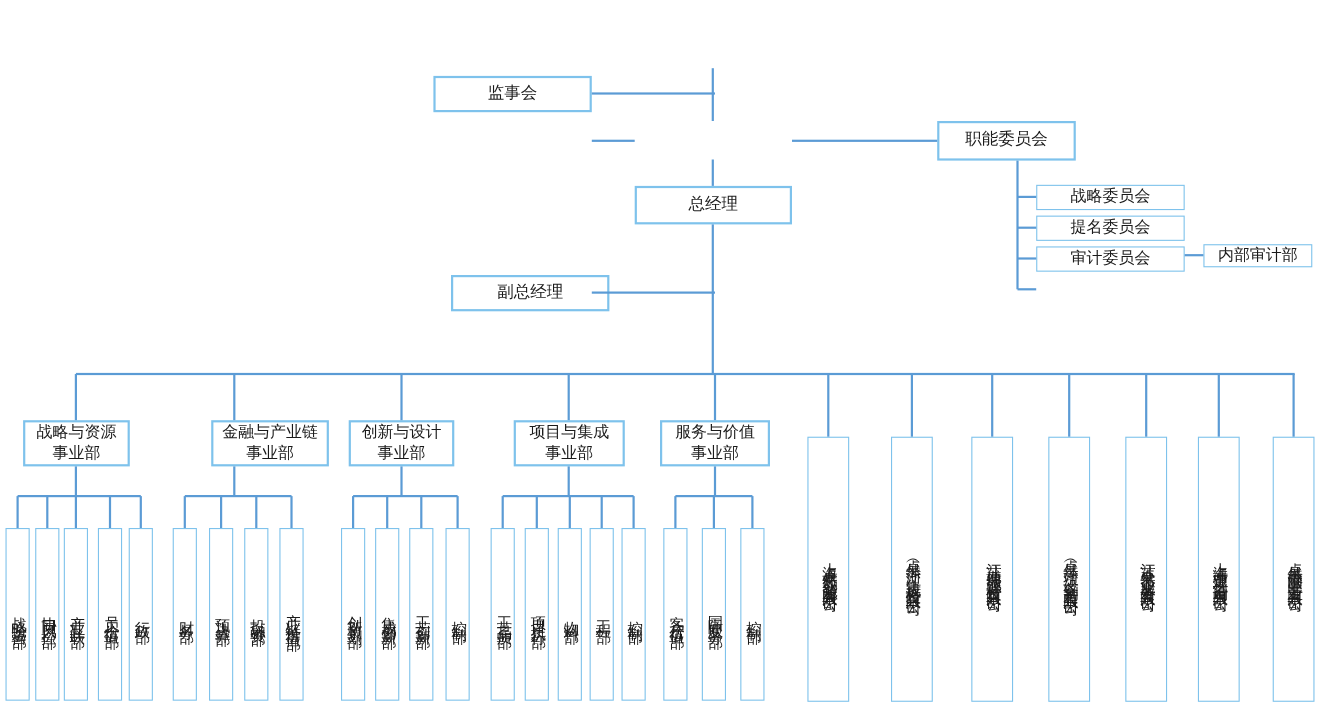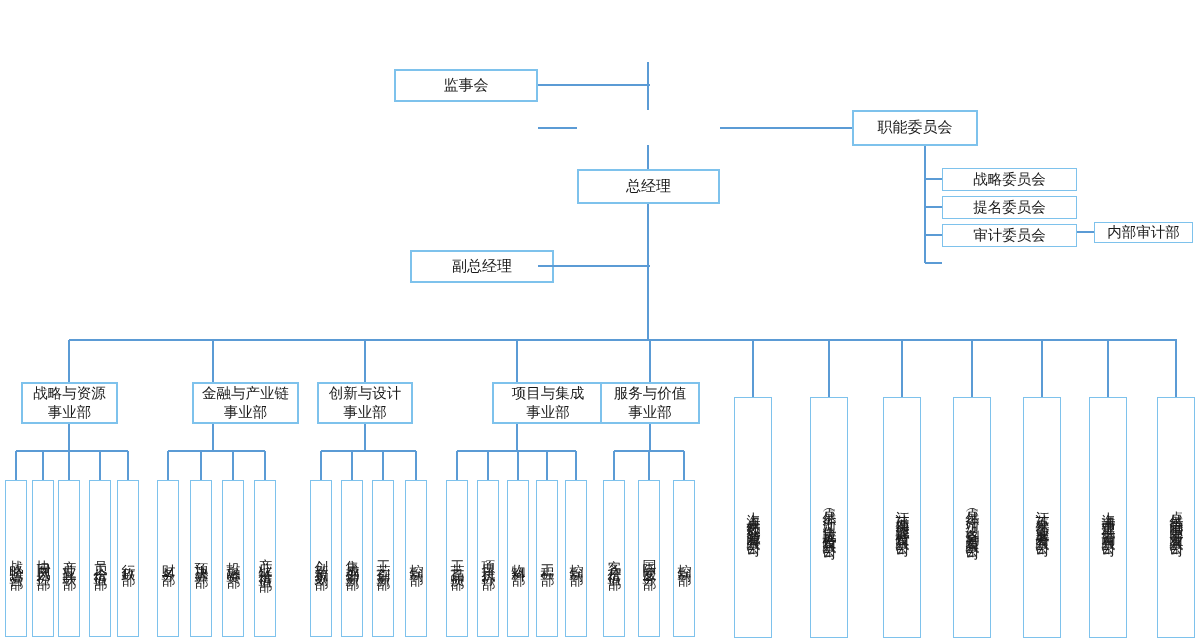--- a/index.html
+++ b/index.html
@@ -89,21 +89,21 @@
   <div class="box committee" style="top:196px;">提名委员会</div>
   <div class="box committee" style="top:224px;font-family:Liberation Serif, serif;">审计委员会</div>
   <div class="box audit-dept" style="top:222px;">内部审计部</div>
 
   <div class="box division" style="left:21px;  width:97px;">战略与资源
 事业部</div>
   <div class="box division" style="left:160px; width:107px;margin-left:32px;">金融与产业链
 事业部</div>
   <div class="box division" style="left:317px; width:96px;">创新与设计
 事业部</div>
-  <div class="box division" style="left:492px; width:112px;">项目与集成
+  <div class="box division" style="left:467px; width:101px;">项目与集成
 事业部</div>
   <div class="box division" style="left:600px; width:100px;">服务与价值
 事业部</div>
 
   <div class="box dept vtext" style="left:5px;">战略运营部</div>
   <div class="box dept vtext" style="left:32px;">协同风控部</div>
   <div class="box dept vtext" style="left:58px;">产业互联部</div>
   <div class="box dept vtext" style="left:89px;">员工价值部</div>
   <div class="box dept vtext" style="left:117px;">行政部</div>
 

